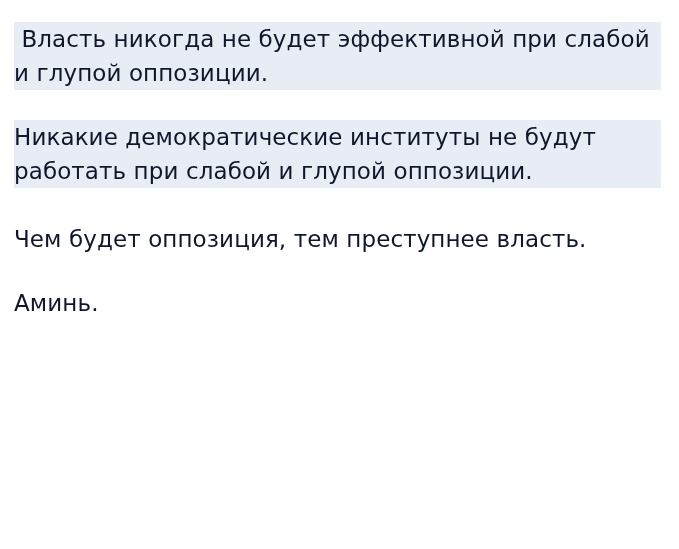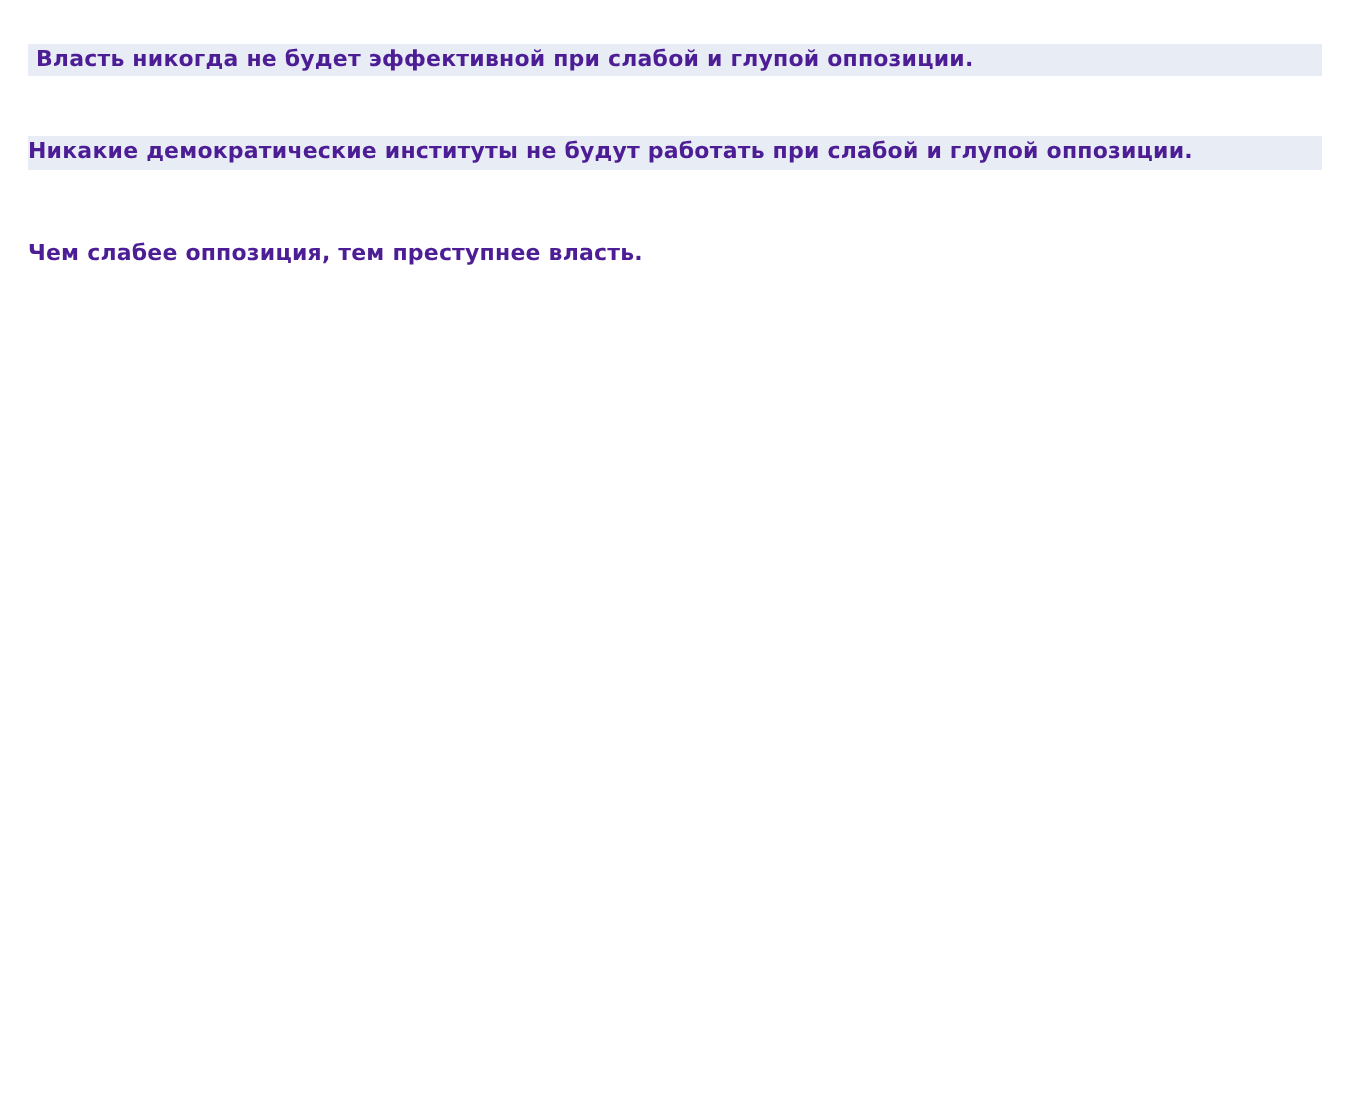--- a/index.html
+++ b/index.html
@@ -17,24 +17,24 @@
   #page {
     position: relative;
     width: 679px;
     height: 549px;
     box-sizing: border-box;
     padding: 22px 18px 0 14px;
     background: #ffffff;
   }
   .para {
     margin: 0 0 26px 0;
-    font-size: 11px;
-    font-weight: bold;
+    font-size: 23px;
+    font-weight: normal;
     line-height: 1.48;
-    color: #4c1d95;
+    color: #0f172a;
     letter-spacing: 0.1px;
     white-space: pre-wrap;
     word-break: normal;
   }
   .para:last-child {
     margin-bottom: 0;
   }
   .hl {
     background-color: #e8ecf5;
   }
@@ -49,18 +49,19 @@
 </style>
 </head>
 <body>
 
 <div id="page">
 
   <p class="para p1 hl"> Власть никогда не будет эффективной при слабой и глупой оппозиции.</p>
 
   <p class="para p2 hl">Никакие демократические институты не будут работать при слабой и глупой оппозиции.</p>
 
-  <p class="para p3 plain">Чем слабее оппозиция, тем преступнее власть.</p>
+  <p class="para p3 plain">Чем будет оппозиция, тем преступнее власть.</p>
 
 
 
+  <p class="para plain">Аминь.</p>
 
 </div>
 
 </body></html>

